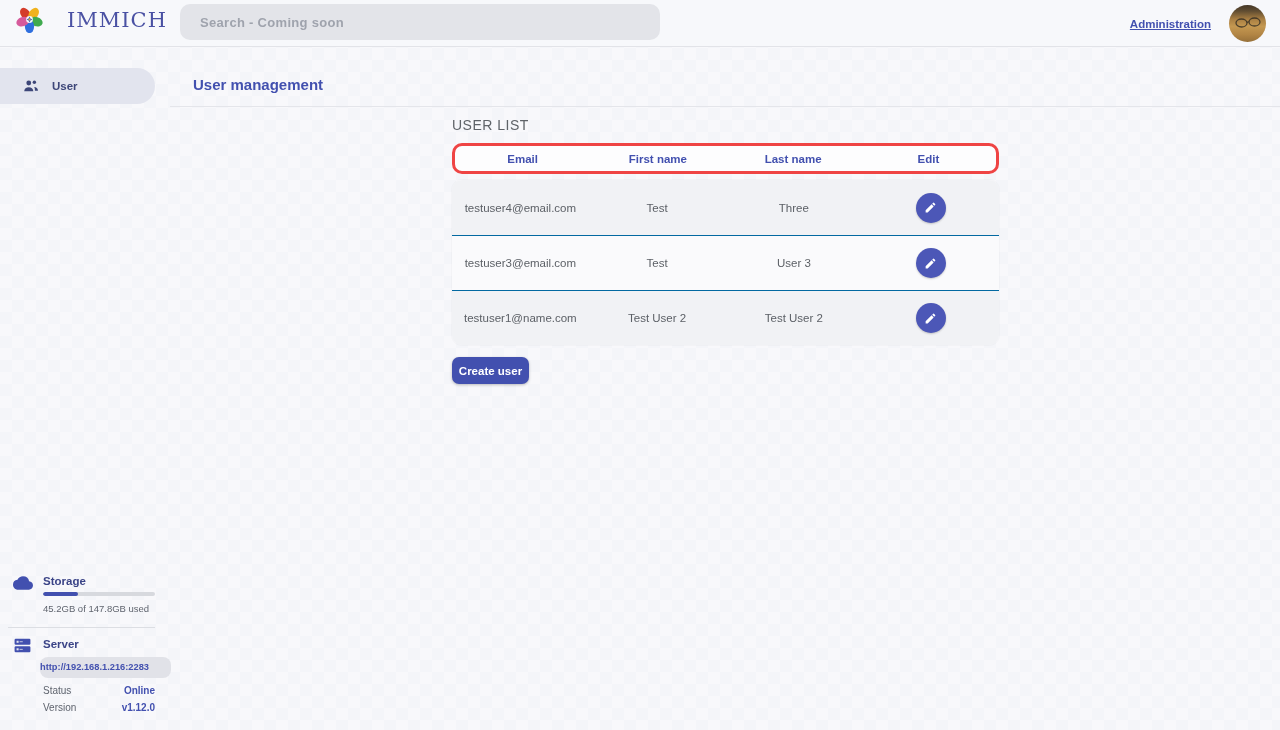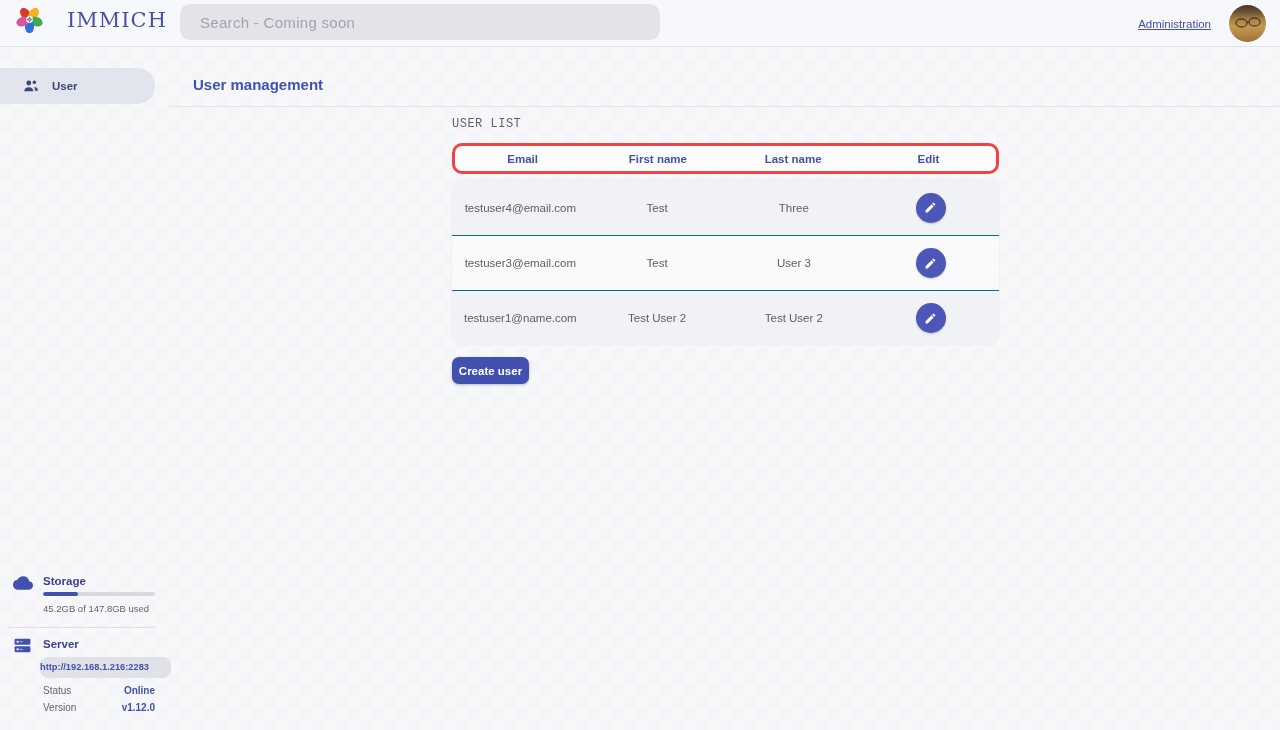--- a/index.html
+++ b/index.html
@@ -20,48 +20,48 @@
     background:#f7f8fb; border-bottom:1px solid #e2e3e8; z-index:5;
   }
   .brand { position:absolute; left:16px; top:6px; display:flex; align-items:center; gap:24px; }
   .wordmark {
     font-family:"DejaVu Serif", serif; font-size:21px; color:#4a51a3;
     letter-spacing:1px; font-weight:400;
   }
   .searchbar {
     position:absolute; left:180px; top:4px; width:480px; height:36px;
     background:#e3e4e9; border:none; border-radius:10px; padding:0 20px;
-    font-family:"Liberation Sans", sans-serif; font-size:15px; color:#4b4f58; outline:none;
+    font-family:"Liberation Sans", sans-serif; font-size:13px; color:#4b4f58; outline:none;font-weight:bold;
   }
   .searchbar::placeholder { color:#9fa3ad; letter-spacing:0.3px; }
   .top-right { position:absolute; right:14px; top:0; height:47px; display:flex; align-items:center; gap:18px; }
   .admin-link {
-    font-size:11.5px; font-weight:normal; color:#4250af; text-decoration:underline; cursor:pointer;
+    font-size:11.5px; font-weight:bold; color:#4250af; text-decoration:underline; cursor:pointer;
   }
   .avatar {
     width:37px; height:37px; border-radius:50%; overflow:hidden; position:relative; cursor:pointer;
     background:linear-gradient(180deg,#453727 0%,#5f4c31 16%,#a87e42 38%,#c49851 58%,#b28544 80%,#96703a 100%);
   }
   .avatar svg { position:absolute; left:4px; top:11px; }
 
   .sidebar-item {
     position:absolute; left:0; top:68px; width:155px; height:36px;
     background:#e2e4ee; border-radius:0 18px 18px 0;
     display:flex; align-items:center; gap:12px; padding-left:22px; cursor:pointer;
   }
   .sidebar-item .label { font-size:11.5px; font-weight:600; color:#3d4678; }
 
   .page-title {
     position:absolute; left:193px; top:76px; font-size:15px; font-weight:600; color:#4250af;
   }
   .title-divider { position:absolute; left:170px; right:0; top:106px; height:1px; background:#e4e5ea; }
 
   .section-label {
-    position:absolute; left:452px; top:117px; font-size:12px; font-weight:500;
-    color:#5f6368; letter-spacing:0.5px;font-family:Liberation Mono, monospace;
+    position:absolute; left:452px; top:117px; font-size:14px; font-weight:500;
+    color:#5f6368; letter-spacing:0.5px;
   }
   .table-header {
     position:absolute; left:452px; top:143px; width:547px; height:31px;
     background:#fdfdfe; border:3px solid #ef4444; border-radius:10px;
     display:flex; align-items:center;
   }
   .table-header .th { width:25%; text-align:center; font-size:11.5px; font-weight:600; color:#4250af; }
   .table-rows {
     position:absolute; left:452px; top:180px; width:547px; border-radius:10px; overflow:hidden;
     box-shadow:0 0 0 1px rgba(0,0,0,0.02);

